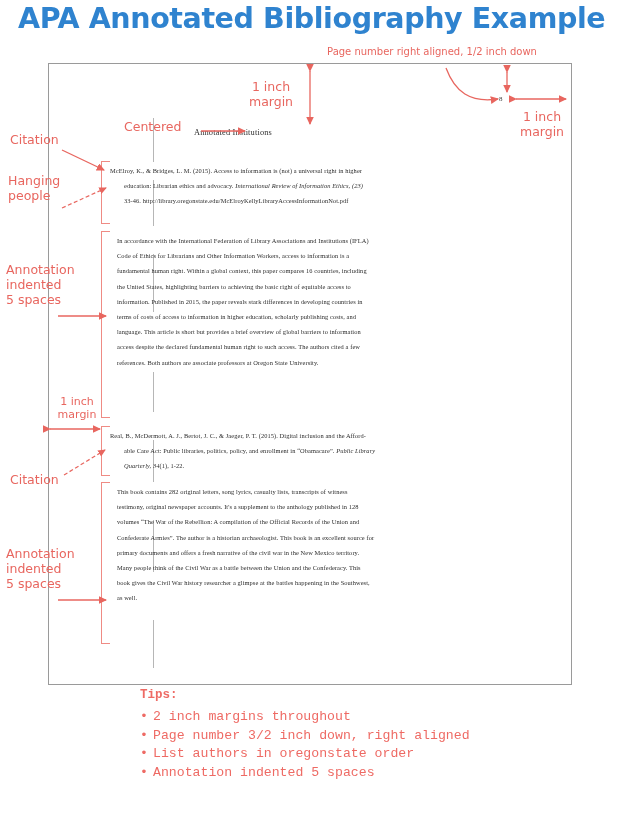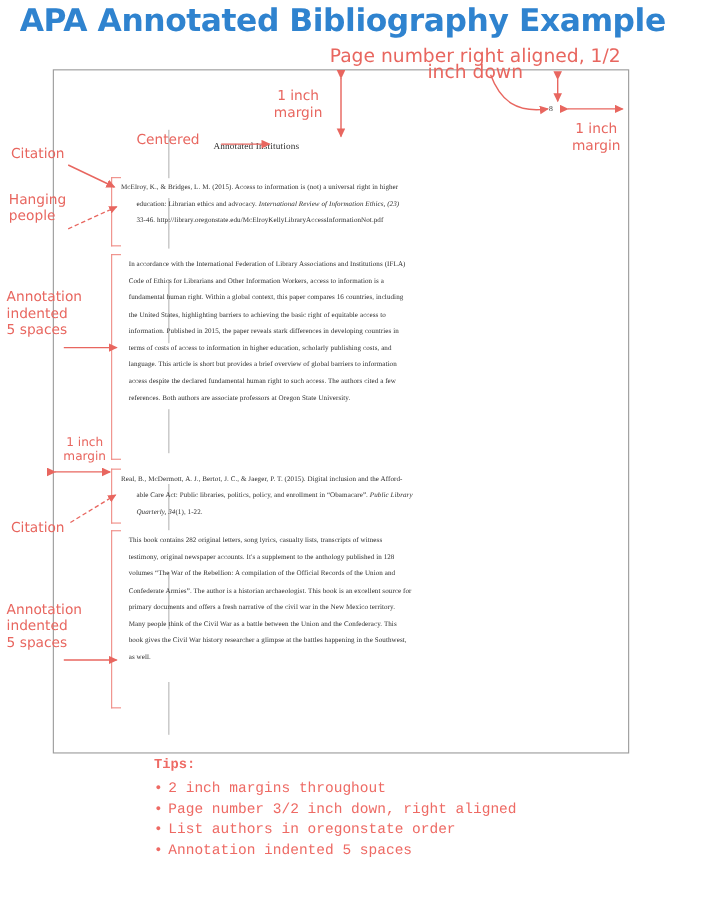--- a/index.html
+++ b/index.html
@@ -88,21 +88,21 @@
     position: absolute;
     font-family: "DejaVu Sans", sans-serif;
     color: #e8665f;
     font-size: 12.5px;
     line-height: 15px;
     white-space: pre-line;
     text-align: center;
   }
   .ann.small { font-size: 11.5px; line-height: 14px; }
 
-  #lbl-pagenum   { left: 282px; top: 44px;  width: 300px; text-align: center; font-size: 17px; }
+  #lbl-pagenum   { left: 282px; top: 44px;  width: 300px; text-align: center; font-size: 10px; }
   #lbl-top-margin{ left: 236px; top: 79px;  width: 70px;  }
   #lbl-centered  { left: 124px; top: 119px; width: 86px;  text-align: left; }
   #lbl-right-margin { left: 504px; top: 109px; width: 76px; }
   #lbl-citation-1{ left: 10px;  top: 132px; width: 86px;  text-align: left; }
   #lbl-hanging   { left: 8px;   top: 173px; width: 92px;  text-align: left; }
   #lbl-annot-1   { left: 6px;   top: 262px; width: 96px;  text-align: left; }
   #lbl-left-margin { left: 44px; top: 395px; width: 66px; text-align: center; font-size: 11px; line-height: 13px; }
   #lbl-citation-2{ left: 10px;  top: 472px; width: 90px;  text-align: left; }
   #lbl-annot-2   { left: 6px;   top: 546px; width: 96px;  text-align: left; }
 

